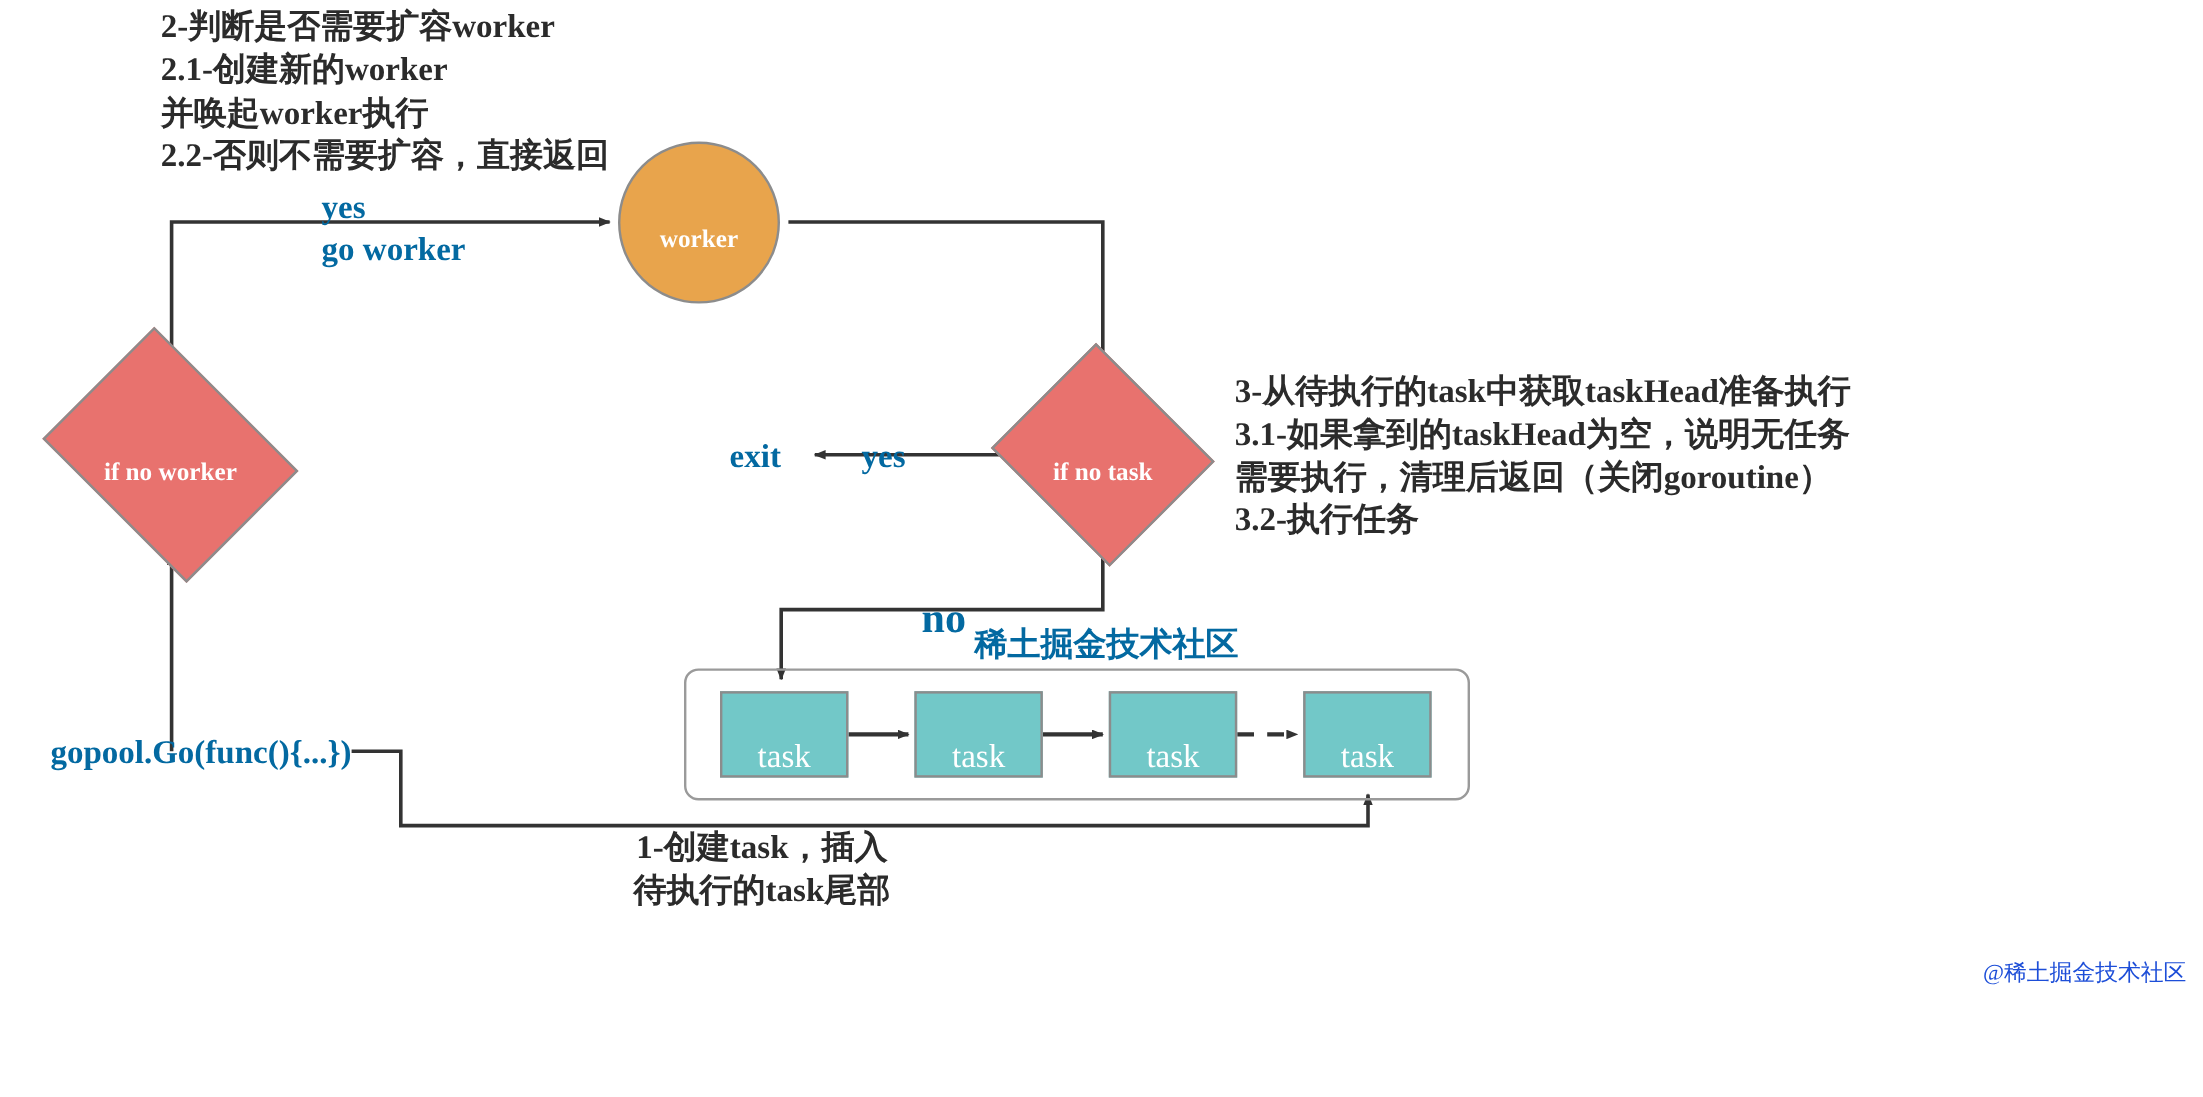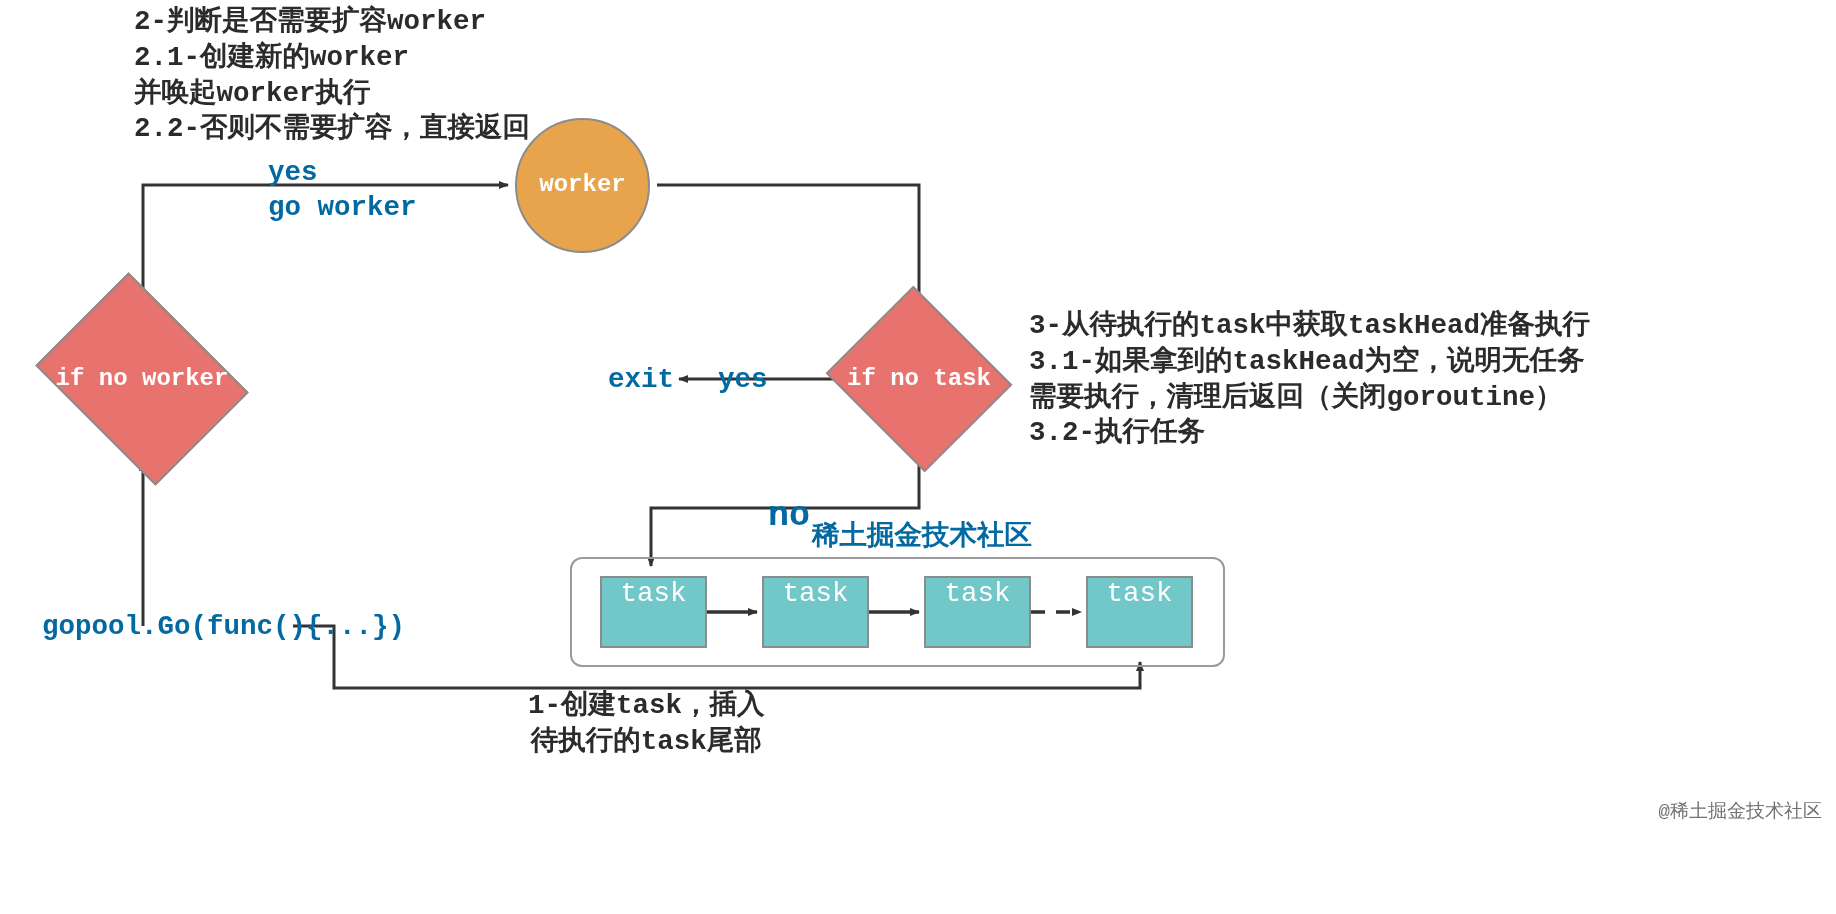--- a/index.html
+++ b/index.html
@@ -5,21 +5,21 @@
   html, body {
     margin: 0;
     padding: 0;
     background: #ffffff;
   }
   #canvas {
     position: relative;
     width: 1836px;
     height: 836px;
     background: #ffffff;
-    font-family: Liberation Mono, monospace;
+    font-family: Liberation Serif, serif;
     overflow: hidden;
   }
   .note {
     position: absolute;
     font-weight: bold;
     color: #2b2b2b;
     line-height: 1.30;
     white-space: pre;
     letter-spacing: 0px;
   }
@@ -38,24 +38,25 @@
   .lbl-gopool { left: 6px; top: 609px; font-size: 27.5px; margin-left: 36px; }
   .lbl-exit { left: 608px; top: 362px; font-size: 27.5px; }
   .lbl-yes2 { left: 718px; top: 362px; font-size: 27.5px; }
   .lbl-no { left: 768px; top: 494px; font-size: 35px; }
   .lbl-pending { left: 812px; top: 519px; font-size: 27.5px; }
 
   .shape-text {
     position: absolute;
     color: #ffffff;
     font-weight: bold;
-    font-size: 24px;
+    font-size: 21px;
     white-space: nowrap;
     pointer-events: none;
     text-align: center;
+    margin-top: 16px;
   }
 
   .diamond {
     position: absolute;
     background: #e8726e;
     border: 2.5px solid #8c8c8c;
     box-sizing: border-box;
     transform: rotate(45deg);
   }
 
@@ -66,41 +67,41 @@
     box-sizing: border-box;
     border-radius: 50%;
   }
 
   .task-box {
     position: absolute;
     background: #72c8c8;
     border: 2.5px solid #8c8c8c;
     box-sizing: border-box;
     display: flex;
-    align-items: flex-start;
+    align-items: flex-end;
     justify-content: center;
     color: #ffffff;
     font-size: 27.5px;
     font-weight: normal;
   }
 
   .queue-frame {
     position: absolute;
     border: 2.5px solid #9a9a9a;
     border-radius: 12px;
     box-sizing: border-box;
     background: transparent;
   }
 
   .watermark {
     position: absolute;
     right: 14px;
     bottom: 12px;
     font-size: 19px;
-    color: #737373;
+    color: #1d4ed8;
     font-weight: normal;
     white-space: nowrap;
     text-align: center;
   }
 
   svg.wires {
     position: absolute;
     left: 0;
     top: 0;
     width: 1836px;

